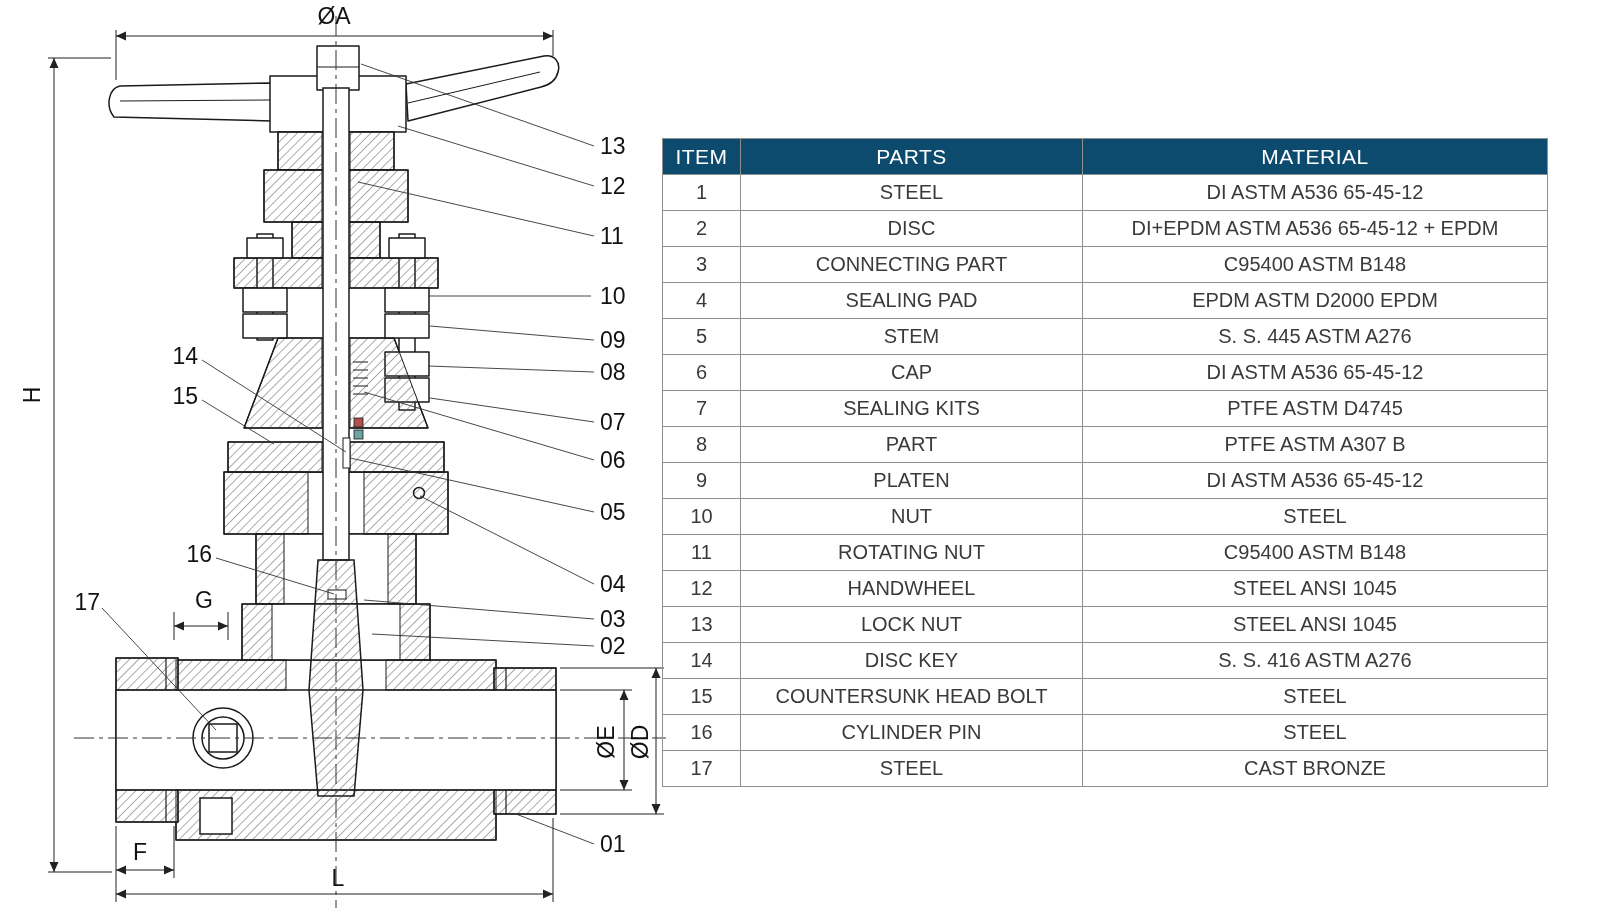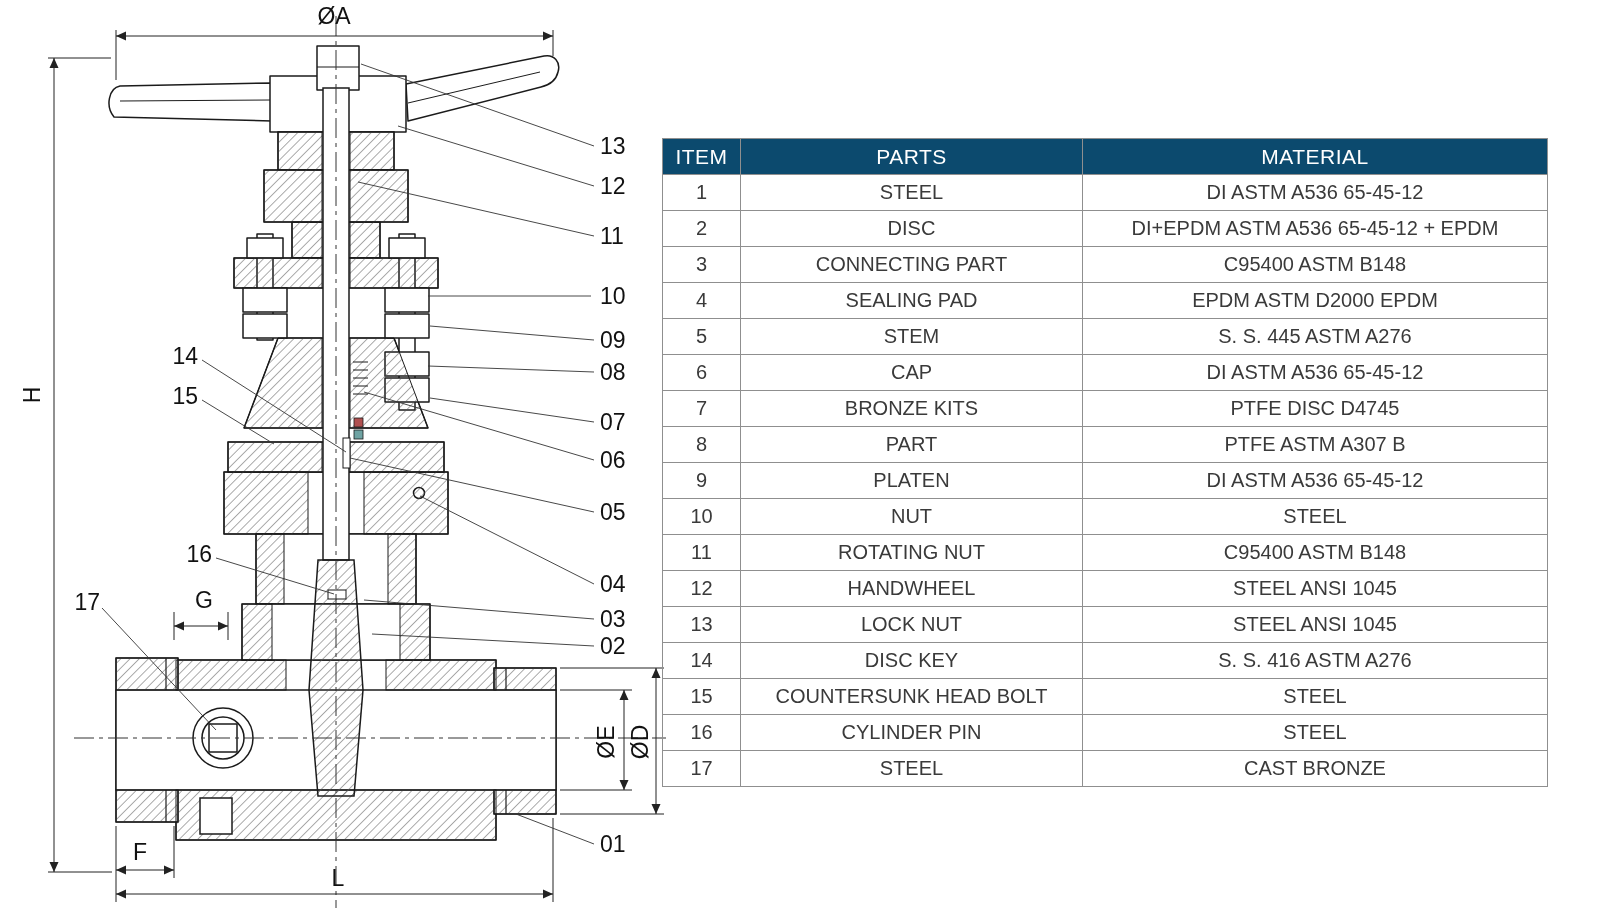--- a/index.html
+++ b/index.html
@@ -275,22 +275,22 @@
             <td>STEM</td>
             <td>S. S. 445 ASTM A276</td>
           </tr>
           <tr>
             <td>6</td>
             <td>CAP</td>
             <td>DI ASTM A536 65-45-12</td>
           </tr>
           <tr>
             <td>7</td>
-            <td>BRONZE KITS</td>
-            <td>PTFE DISC D4745</td>
+            <td>SEALING KITS</td>
+            <td>PTFE ASTM D4745</td>
           </tr>
           <tr>
             <td>8</td>
             <td>PART</td>
             <td>PTFE ASTM A307 B</td>
           </tr>
           <tr>
             <td>9</td>
             <td>PLATEN</td>
             <td>DI ASTM A536 65-45-12</td>

